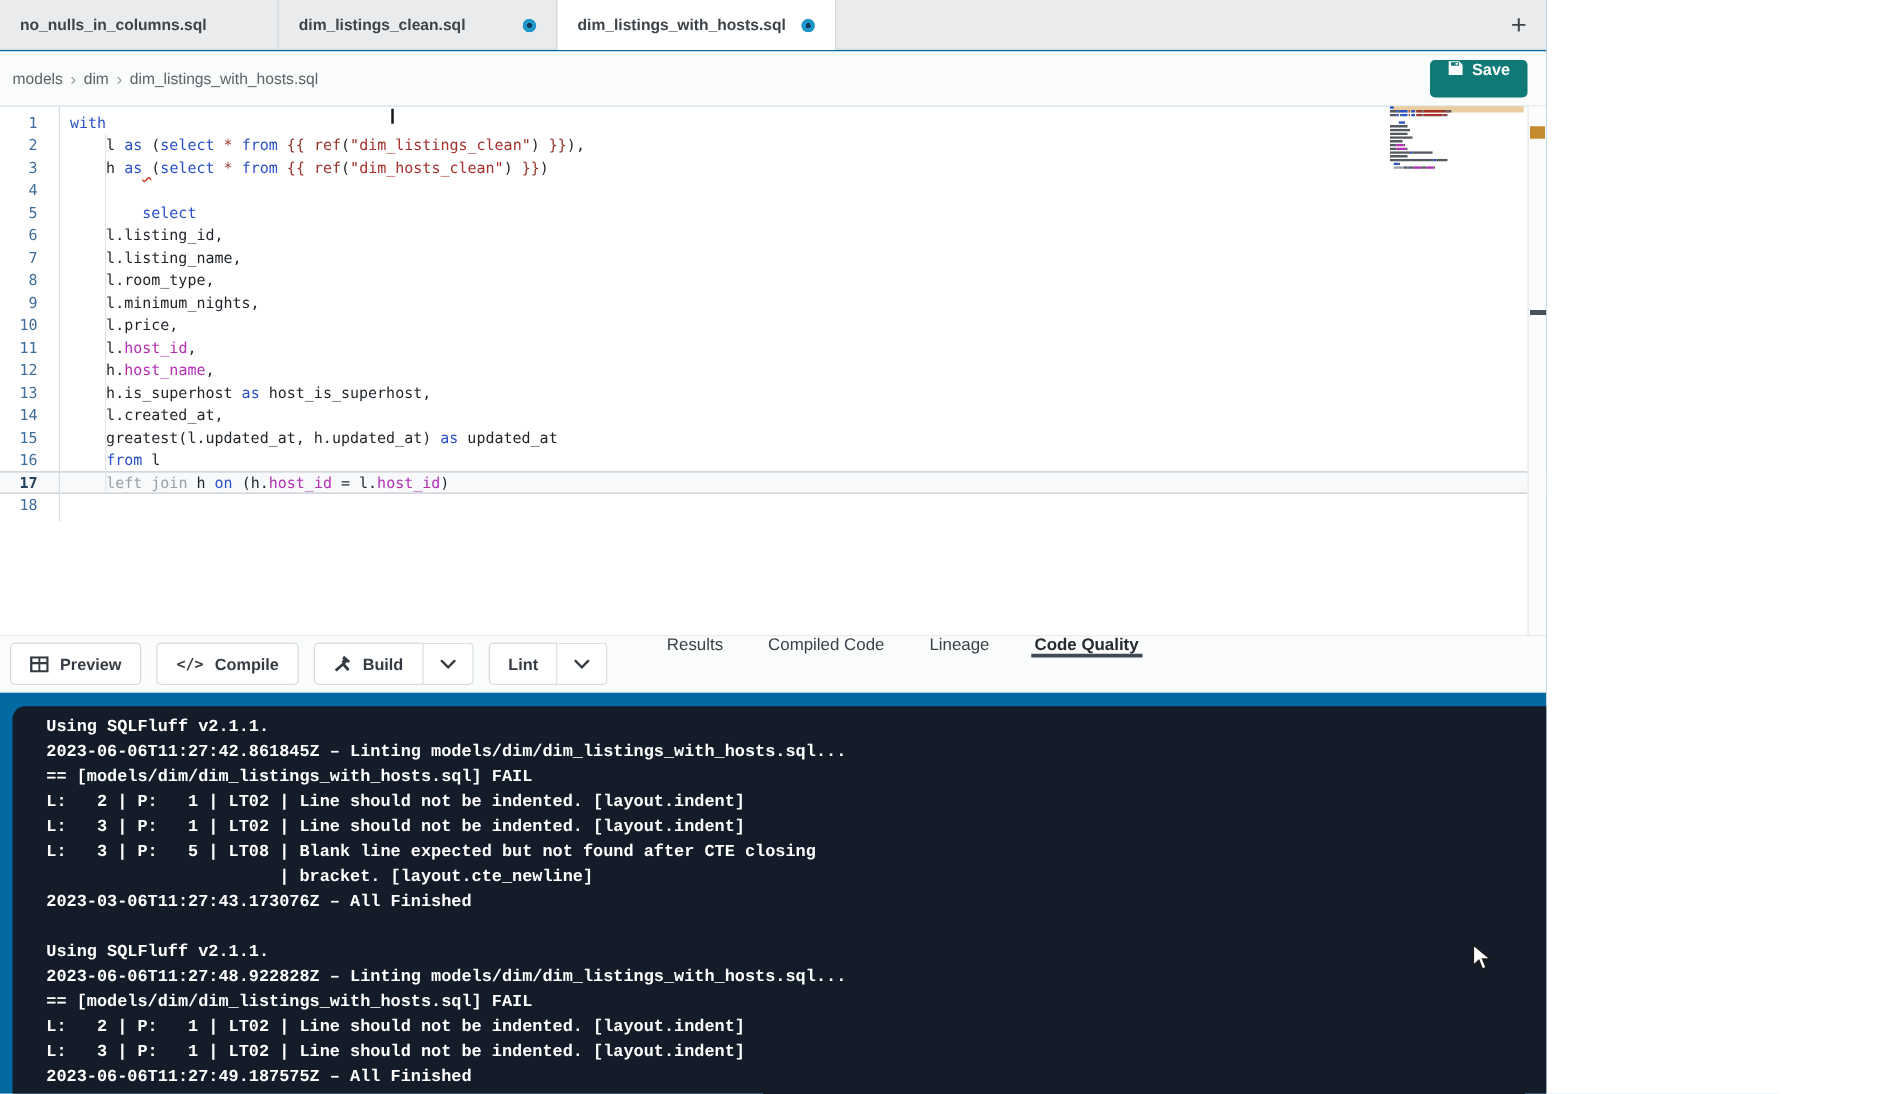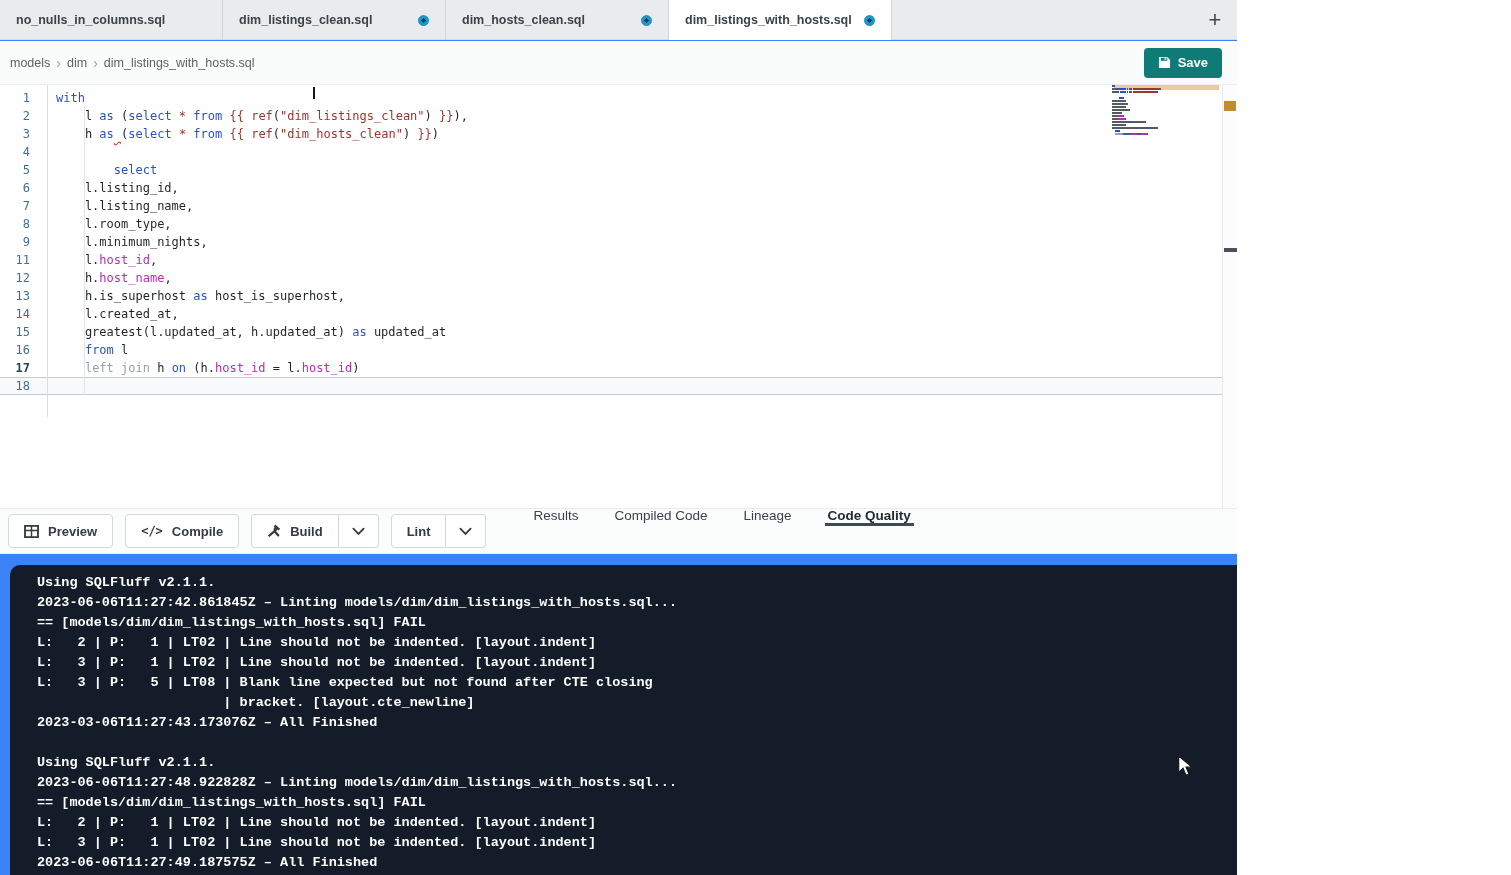--- a/index.html
+++ b/index.html
@@ -1,18 +1,18 @@
 <!DOCTYPE html>
 <html style="--accent-teal: #0f7a76; --tab-modified-dot: #1e96c8; --terminal-bg: #131c28; --lint-marker-gold: #c48a2e; --fab-teal: #0c7a85; --active-tab-underline: #3f4a54;"><head>
 <meta charset="utf-8">
 <style>
   * { margin:0; padding:0; box-sizing:border-box; }
   html,body { background:#fff; }
   .app{ position:relative; width:1237px; height:875px; overflow:hidden;
-        font-family:"Liberation Sans",sans-serif; background:#3b82f6; }
+        font-family:"Liberation Sans",sans-serif; background:#0369a1; }
 
   
   .tabbar{ position:absolute; top:0; left:0; right:0; height:40px;
            background:#e9ebec; border-bottom:1px solid #d8dbde; display:flex; }
   .tab{ width:223px; height:40px; display:flex; align-items:center; justify-content:space-between;
         padding:0 16px; border-right:1px solid #d2d5d8; cursor:pointer; }
   .tab-label{ font-size:12.5px; font-weight:600; color:#3c434a; white-space:nowrap;
               overflow:hidden; text-overflow:ellipsis; }
   .tab.active{ background:#fff; }
   .mod-dot{ width:11px; height:11px; border-radius:50%; flex:0 0 auto; margin-left:8px;
@@ -23,21 +23,21 @@
 
   
   .subheader{ position:absolute; top:41px; left:0; right:0; height:44px; background:#fafbfb;
               border-bottom:1px solid #ebedee; display:flex; align-items:center;
               justify-content:space-between; padding:0 15px 0 10px; }
   .breadcrumb{ display:flex; align-items:center; gap:6px; font-size:12.5px; color:#5c636a; }
   .bc-sep{ color:#9aa0a6; font-size:14px; }
   .bc-item{ cursor:pointer;text-align:center; }
   .save-btn{ background:var(--accent-teal,#0f7a76); color:#fff; border:none; border-radius:4px;
              height:30px; padding:0 14px; font-size:13px; font-weight:700; display:flex;
-             align-items:center; gap:7px; cursor:pointer; font-family:inherit; }
+             align-items:flex-start; gap:7px; cursor:pointer; font-family:inherit; }
 
   
   .editor{ position:absolute; top:85px; left:0; right:0; height:423px; background:#fff; }
   .gutter-line{ position:absolute; left:47px; top:0; width:1px; height:332px; background:#dadde0; }
   .indent-guide{ position:absolute; left:84px; top:22px; width:1px; height:288px; background:#e3e6e9; }
   .active-line-stripe{ position:absolute; left:0; top:292px; width:1380px; height:18px;
                        background:#f8f9fa; border-top:1px solid #c6cbd0; border-bottom:1px solid #c6cbd0; }
   #code-lines{ position:absolute; top:4px; left:0; right:130px; z-index:1; }
   .code-line{ height:18px; line-height:18px; white-space:pre;
               font-family:"DejaVu Sans Mono",monospace; font-size:12px; color:#1f2429; }
@@ -102,24 +102,20 @@
 
   <div class="tabbar">
     <div class="tab">
       <span class="tab-label">no_nulls_in_columns.sql</span>
       <span class="mod-dot" style="visibility: hidden;"></span>
     </div>
     <div class="tab">
       <span class="tab-label">dim_listings_clean.sql</span>
       <span class="mod-dot" style="visibility: visible;"></span>
     </div>
-    <div class="tab">
-      <span class="tab-label">dim_hosts_clean.sql</span>
-      <span class="mod-dot" style="visibility: visible;"></span>
-    </div>
     <div class="tab active">
       <span class="tab-label">dim_listings_with_hosts.sql</span>
       <span class="mod-dot" style="visibility: visible;"></span>
     </div>
     <div class="tab-add">+</div>
   </div>
 
   <div class="subheader">
     <div class="breadcrumb" id="breadcrumb">
         <span class="bc-item">models</span>
@@ -145,20 +141,21 @@
     <div id="code-lines">
         <div class="code-line"><span class="ln">1</span><span class="tk-kw">with</span></div>
         <div class="code-line"><span class="ln">2</span><span class="tk-plain">    l </span><span class="tk-kw">as</span><span class="tk-plain"> (</span><span class="tk-kw">select</span><span class="tk-plain"> </span><span class="tk-jinja">*</span><span class="tk-plain"> </span><span class="tk-kw">from</span><span class="tk-plain"> </span><span class="tk-jinja">{{ </span><span class="tk-jinja">ref</span><span class="tk-plain">(</span><span class="tk-str">"dim_listings_clean"</span><span class="tk-plain">) </span><span class="tk-jinja">}}</span><span class="tk-plain">),</span></div>
         <div class="code-line"><span class="ln">3</span><span class="tk-plain">    h </span><span class="tk-kw">as</span><span class="tk-errsp"> </span><span class="tk-plain">(</span><span class="tk-kw">select</span><span class="tk-plain"> </span><span class="tk-jinja">*</span><span class="tk-plain"> </span><span class="tk-kw">from</span><span class="tk-plain"> </span><span class="tk-jinja">{{ </span><span class="tk-jinja">ref</span><span class="tk-plain">(</span><span class="tk-str">"dim_hosts_clean"</span><span class="tk-plain">) </span><span class="tk-jinja">}}</span><span class="tk-plain">)</span></div>
         <div class="code-line"><span class="ln">4</span></div>
         <div class="code-line"><span class="ln">5</span><span class="tk-plain">        </span><span class="tk-kw">select</span></div>
         <div class="code-line"><span class="ln">6</span><span class="tk-plain">    l.listing_id,</span></div>
         <div class="code-line"><span class="ln">7</span><span class="tk-plain">    l.listing_name,</span></div>
         <div class="code-line"><span class="ln">8</span><span class="tk-plain">    l.room_type,</span></div>
         <div class="code-line"><span class="ln">9</span><span class="tk-plain">    l.minimum_nights,</span></div>
+        <div class="code-line"><span class="ln">10</span><span class="tk-plain">    l.price,</span></div>
         <div class="code-line"><span class="ln">11</span><span class="tk-plain">    l.</span><span class="tk-atom">host_id</span><span class="tk-plain">,</span></div>
         <div class="code-line"><span class="ln">12</span><span class="tk-plain">    h.</span><span class="tk-atom">host_name</span><span class="tk-plain">,</span></div>
         <div class="code-line"><span class="ln">13</span><span class="tk-plain">    h.is_superhost </span><span class="tk-kw">as</span><span class="tk-plain"> host_is_superhost,</span></div>
         <div class="code-line"><span class="ln">14</span><span class="tk-plain">    l.created_at,</span></div>
         <div class="code-line"><span class="ln">15</span><span class="tk-plain">    greatest(l.updated_at, h.updated_at) </span><span class="tk-kw">as</span><span class="tk-plain"> updated_at</span></div>
         <div class="code-line"><span class="ln">16</span><span class="tk-plain">    </span><span class="tk-kw">from</span><span class="tk-plain"> l</span></div>
         <div class="code-line cur"><span class="ln">17</span><span class="tk-plain">    </span><span class="tk-gray">left join</span><span class="tk-plain"> h </span><span class="tk-kw">on</span><span class="tk-plain"> (h.</span><span class="tk-atom">host_id</span><span class="tk-plain"> = l.</span><span class="tk-atom">host_id</span><span class="tk-plain">)</span></div>
         <div class="code-line"><span class="ln">18</span></div>
       </div>
     <div class="caret"></div>

